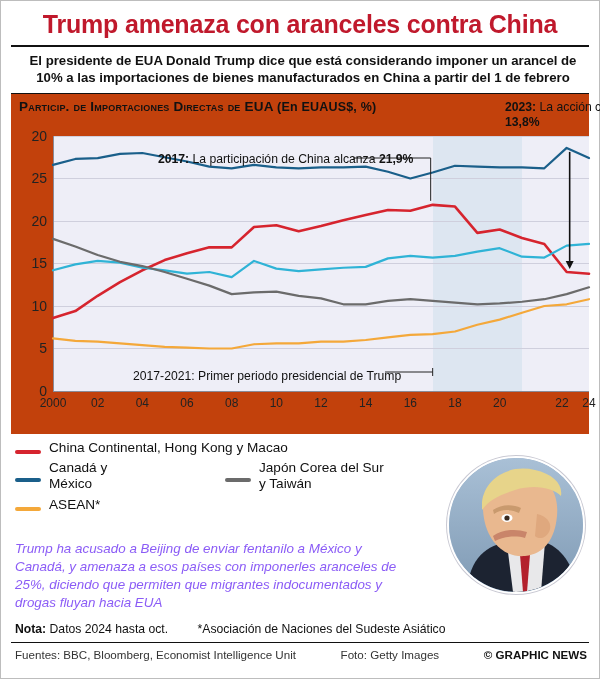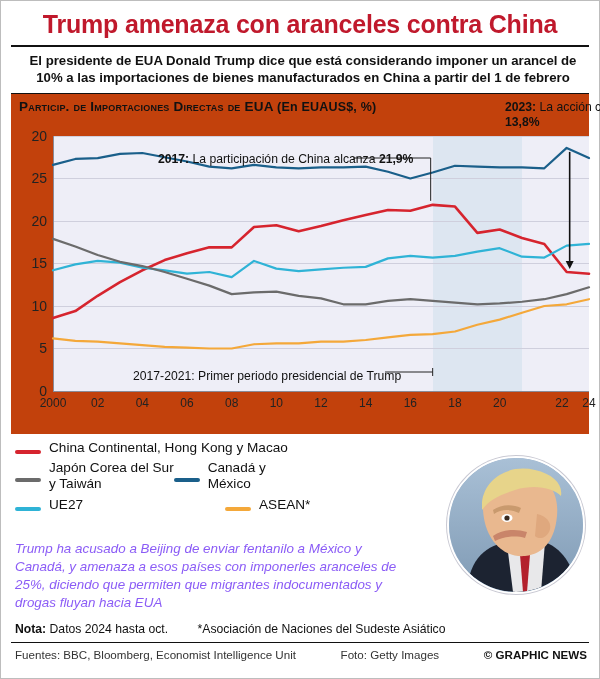--- a/index.html
+++ b/index.html
@@ -215,34 +215,30 @@
   </div>
 
   <div class="legend">
     <div class="lgrow">
       <div class="lgitem">
         <span class="swatch" id="sw0" style="background: rgb(214, 36, 46);"></span>
         <span class="lgtext">China Continental, Hong Kong y Macao</span>
       </div>
     </div>
     <div class="lgrow">
+      <div class="lgitem col1">
+        <span class="swatch" id="sw1" style="background: rgb(26, 95, 138);"></span>
+        <span class="lgtext" id="lg1">Canadá y<br>México</span>
+      </div>
       <div class="lgitem">
         <span class="swatch" id="sw2" style="background: rgb(107, 107, 107);"></span>
         <span class="lgtext" id="lg2">Japón Corea del Sur<br>y Taiwán</span>
       </div>
-      <div class="lgitem col1">
-        <span class="swatch" id="sw1" style="background: rgb(26, 95, 138);"></span>
-        <span class="lgtext" id="lg1">Canadá y<br>México</span>
-      </div>
     </div>
     <div class="lgrow">
-      <div class="lgitem col1">
-        <span class="swatch" id="sw3" style="background: rgb(47, 179, 214);"></span>
-        <span class="lgtext">UE27</span>
-      </div>
       <div class="lgitem">
         <span class="swatch" id="sw4" style="background: rgb(244, 168, 58);"></span>
         <span class="lgtext">ASEAN*</span>
       </div>
     </div>
   </div>
 
   <div class="photo">
     <svg width="134" height="134" viewBox="0 0 134 134">
       <defs>

